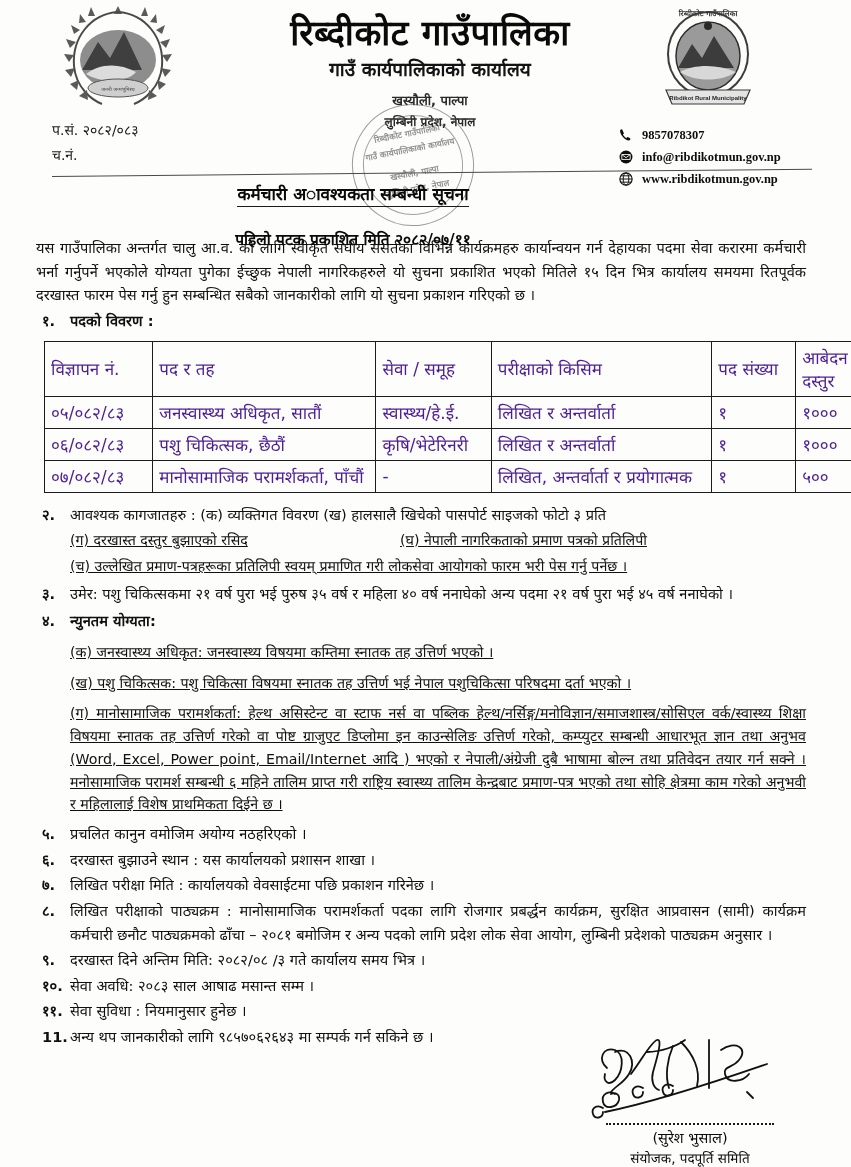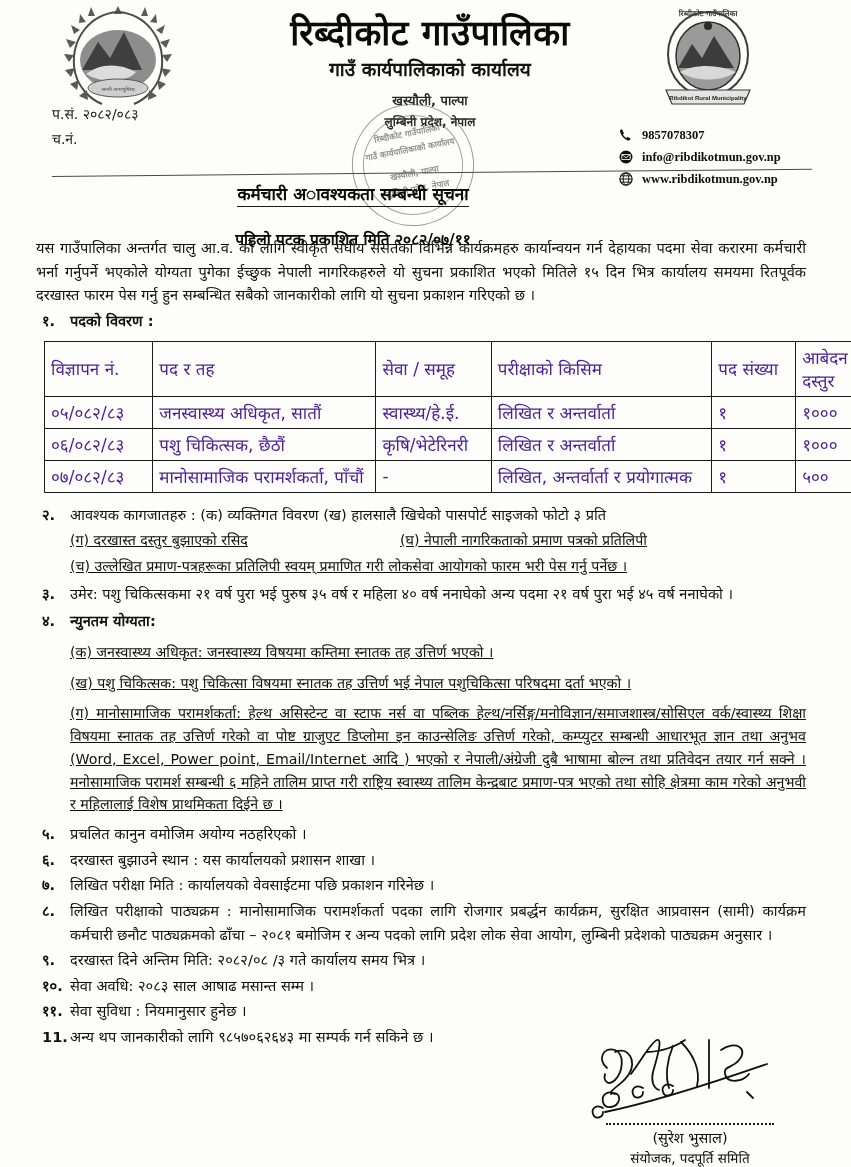--- a/index.html
+++ b/index.html
@@ -69,21 +69,21 @@
   }
   .org-addr2 {
     font-size: 12px;
     font-weight: bold;
     margin-top: 4px;
     color: #2a2a2a;
   }
   .refs {
     position: absolute;
     left: 52px;
-    top: 102px;
+    top: 118px;
     font-size: 14px;
     line-height: 1.75;
     color: #1a1a1a;
   }
   .contacts {
     position: absolute;
     left: 618px;
     top: 124px;
     font-size: 12.5px;
     line-height: 1.0;

